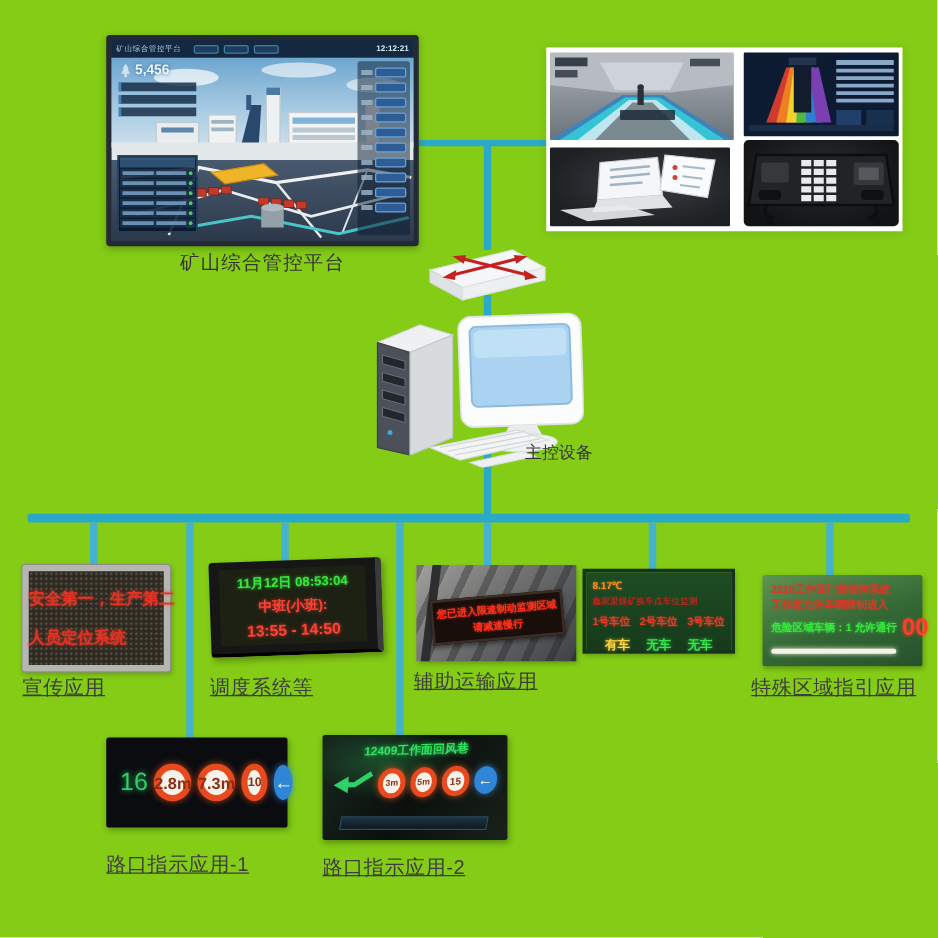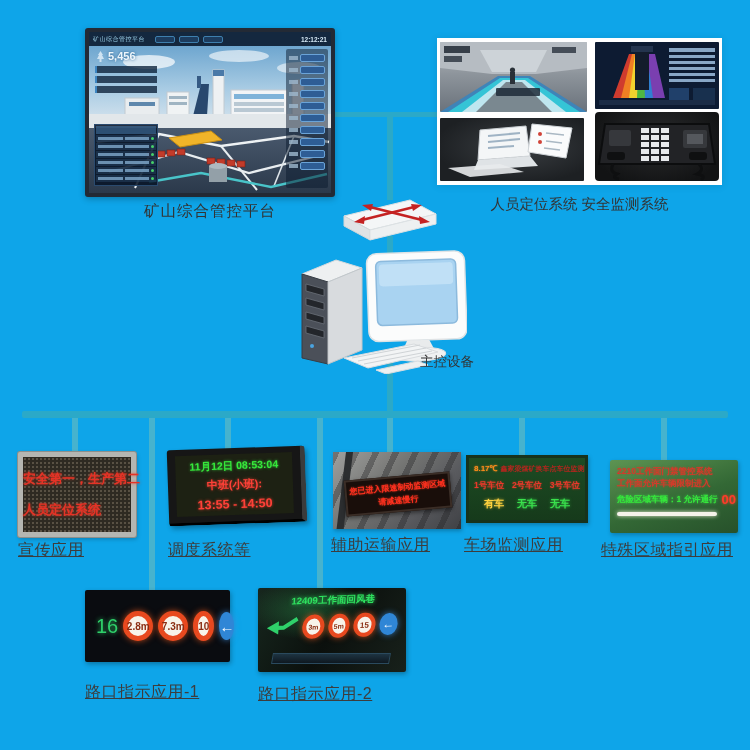--- a/index.html
+++ b/index.html
@@ -1,18 +1,18 @@
 <!DOCTYPE html>
 <html><head>
 <meta charset="utf-8">
 <style>
   * { margin:0; padding:0; box-sizing:border-box; }
   html,body { background:#ffffff; }
   body { font-family:"Liberation Sans", sans-serif; }
-  .stage { position:relative; width:750px; height:750px; background:#0ea5e9; overflow:hidden; }
+  .stage { position:relative; width:750px; height:750px; background:#84cc16; overflow:hidden; }
 
   
   .line { position:absolute; background:#2ba9c8; }
   .line.drop { background:#46b3ce; }
 
   
   .monitor { position:absolute; left:85px; top:28px; width:250px; height:169px;
              background:#10151d; border:4px solid #232a35; border-radius:3px;
              box-shadow:0 2px 6px rgba(0,0,0,.25); }
   .screen { position:relative; width:100%; height:100%; overflow:hidden; background:#31425a; }
@@ -83,47 +83,47 @@
        background:repeating-linear-gradient(115deg, rgba(30,30,32,.35) 0 6px, transparent 6px 18px); }
   .led-trans .sign { position:absolute; left:12px; top:24px; width:106px; height:36px; background:#190e0a;
                      border:2px solid #3a2d26; transform:rotate(-5deg); box-shadow:0 2px 4px rgba(0,0,0,.5);
                      display:flex; flex-direction:column; justify-content:center; gap:2px; }
   .led-trans .sign div { color:#ff2f1f; font-size:8px; font-weight:bold; text-align:center;
                          text-shadow:0 0 2px rgba(255,60,30,.9); white-space:nowrap; }
 
   .led-yard { position:absolute; left:466px; top:455px; width:122px; height:68px;
               border:3px solid #17331c; background:linear-gradient(#1d4c23,#163a1b);
               padding:4px 5px; box-shadow:1px 2px 4px rgba(0,0,0,.25); }
-  .yd-top { display:flex; gap:3px; align-items:baseline; white-space:nowrap; }
+  .yd-top { display:flex; gap:3px; align-items:baseline; white-space:nowrap;flex-direction:column; }
   .yd-temp { color:#ff8c1a; font-size:8px; font-weight:bold; text-shadow:0 0 2px rgba(255,150,40,.8); }
   .yd-title { color:#b3261e; font-size:7px; font-weight:bold; }
   .yd-slots, .yd-status { display:flex; justify-content:space-between; margin-top:6px; }
   .yd-slots span { color:#e8392b; font-size:8.5px; font-weight:bold; text-shadow:0 0 2px rgba(235,60,40,.7); }
   .yd-status { padding:0 10px; margin-top:5px; }
   .yd-status span { font-size:10px; font-weight:bold; }
   .st-yes { color:#ffd23f; text-shadow:0 0 3px rgba(255,210,60,.8); }
   .st-no  { color:#39e14c; text-shadow:0 0 3px rgba(60,225,80,.8); }
 
   .led-special { position:absolute; left:610px; top:460px; width:128px; height:73px;
                  background:linear-gradient(160deg,#5d9452,#336835 55%,#27512b);
                  border-radius:2px; padding:6px 7px; box-shadow:1px 2px 4px rgba(0,0,0,.25); }
   .sp-l1, .sp-l2 { color:#d43a2a; font-size:8.5px; font-weight:bold; white-space:nowrap; text-shadow:0 0 2px rgba(210,60,40,.6); }
   .sp-l3 { display:flex; align-items:center; gap:4px; margin-top:2px; }
   .sp-l3 .g { color:#35e93a; font-size:8.5px; font-weight:bold; white-space:nowrap; text-shadow:0 0 3px rgba(60,230,80,.8); }
-  .sp-l3 .num { color:#ff3b2a; font-size:13px; font-weight:bold; text-shadow:0 0 3px rgba(255,70,40,.9); }
+  .sp-l3 .num { color:#ff3b2a; font-size:19px; font-weight:bold; text-shadow:0 0 3px rgba(255,70,40,.9); }
   .sp-bar { width:88%; height:4px; background:#f5f2ea; border-radius:2px; margin-top:5px;
             box-shadow:0 0 4px rgba(255,250,230,.9); }
 
   .led-j1 { position:absolute; left:85px; top:590px; width:145px; height:72px; background:#0a0c10;
             border-radius:2px; box-shadow:1px 2px 5px rgba(0,0,0,.3);
             display:flex; align-items:center; gap:5px; padding:0 6px; }
   .j-num { color:#2fd06a; font-size:20px; font-weight:normal; text-shadow:0 0 5px rgba(45,210,105,.9); }
   .ring { border-radius:50%; background:#f7f3ea; border:5px solid #e8491f; color:#8a2d12; font-weight:bold;
           display:flex; align-items:center; justify-content:center; box-shadow:0 0 6px rgba(240,90,30,.75); }
-  .ring.big { width:30px; height:30px; font-size:10px; }
+  .ring.big { width:30px; height:30px; font-size:13px; }
   .ring.sml { width:24px; height:24px; font-size:7px; border-width:4px; }
   .bluecircle { border-radius:50%; background:#2f86d6; color:#fff; font-weight:bold;
                 display:flex; align-items:center; justify-content:center; box-shadow:0 0 6px rgba(60,140,220,.8); }
   .bluecircle.big { width:28px; height:28px; font-size:15px; }
   .bluecircle.sml { width:22px; height:22px; font-size:12px; }
 
   .led-j2 { position:absolute; left:258px; top:588px; width:148px; height:84px; overflow:hidden;
             background:linear-gradient(120deg,#17271e,#0b100d 50%,#18211b); border-radius:2px;
             box-shadow:1px 2px 5px rgba(0,0,0,.3); }
   .j2-glow { position:absolute; left:-10px; top:-8px; width:120px; height:60px;
@@ -398,21 +398,20 @@
         <rect x="88" y="18" width="24" height="18" rx="2" fill="#36383c"></rect>
         <rect x="92" y="22" width="16" height="10" fill="#55585d"></rect>
         <path d="M18 52 Q14 60 22 62 Q16 66 24 67" fill="none" stroke="#0e0f10" stroke-width="3"></path>
         <path d="M104 52 Q110 58 102 62 Q112 64 106 68" fill="none" stroke="#0e0f10" stroke-width="3"></path>
         <rect x="12" y="40" width="18" height="8" rx="3" fill="#0f1011"></rect>
         <rect x="94" y="40" width="18" height="8" rx="3" fill="#0f1011"></rect>
       </svg>
     </div>
   </div>
   <div class="caption2" style="left:437px; top:194px; width:285px;">
-    <div>人员定位系统 安全监测系统</div>
   </div>
 
   <svg class="abs" style="left:338px; top:194px;" width="100" height="52" viewBox="0 0 100 52">
     <polygon points="6,22 72,6 98,20 32,36" fill="#f4f6f7" stroke="#dde1e3" stroke-width="1"></polygon>
     <polygon points="6,22 32,36 32,46 6,32" fill="#e0e3e5" stroke="#d2d6d8" stroke-width="1"></polygon>
     <polygon points="32,36 98,20 98,30 32,46" fill="#edf0f1" stroke="#dde1e3" stroke-width="1"></polygon>
     <g stroke="#c42222" stroke-width="2.4" fill="none">
       <line x1="24" y1="26" x2="76" y2="13"></line>
       <line x1="32" y1="13" x2="84" y2="26"></line>
     </g>
@@ -493,21 +492,20 @@
       <span>1号车位</span>
       <span>2号车位</span>
       <span>3号车位</span>
     </div>
     <div class="yd-status">
       <span class="st-yes">有车</span>
       <span class="st-no">无车</span>
       <span class="st-no">无车</span>
     </div>
   </div>
-  <div class="led-label" style="left:464px; top:535px; width:126px;">车场监测应用</div>
 
   <div class="led-special">
     <div class="sp-l1">2210工作面门禁管控系统</div>
     <div class="sp-l2">工作面允许车辆限制进入</div>
     <div class="sp-l3">
       <span class="g">危险区域车辆：1 允许通行</span>
       <span class="num">00</span>
     </div>
     <div class="sp-bar"></div>
   </div>

